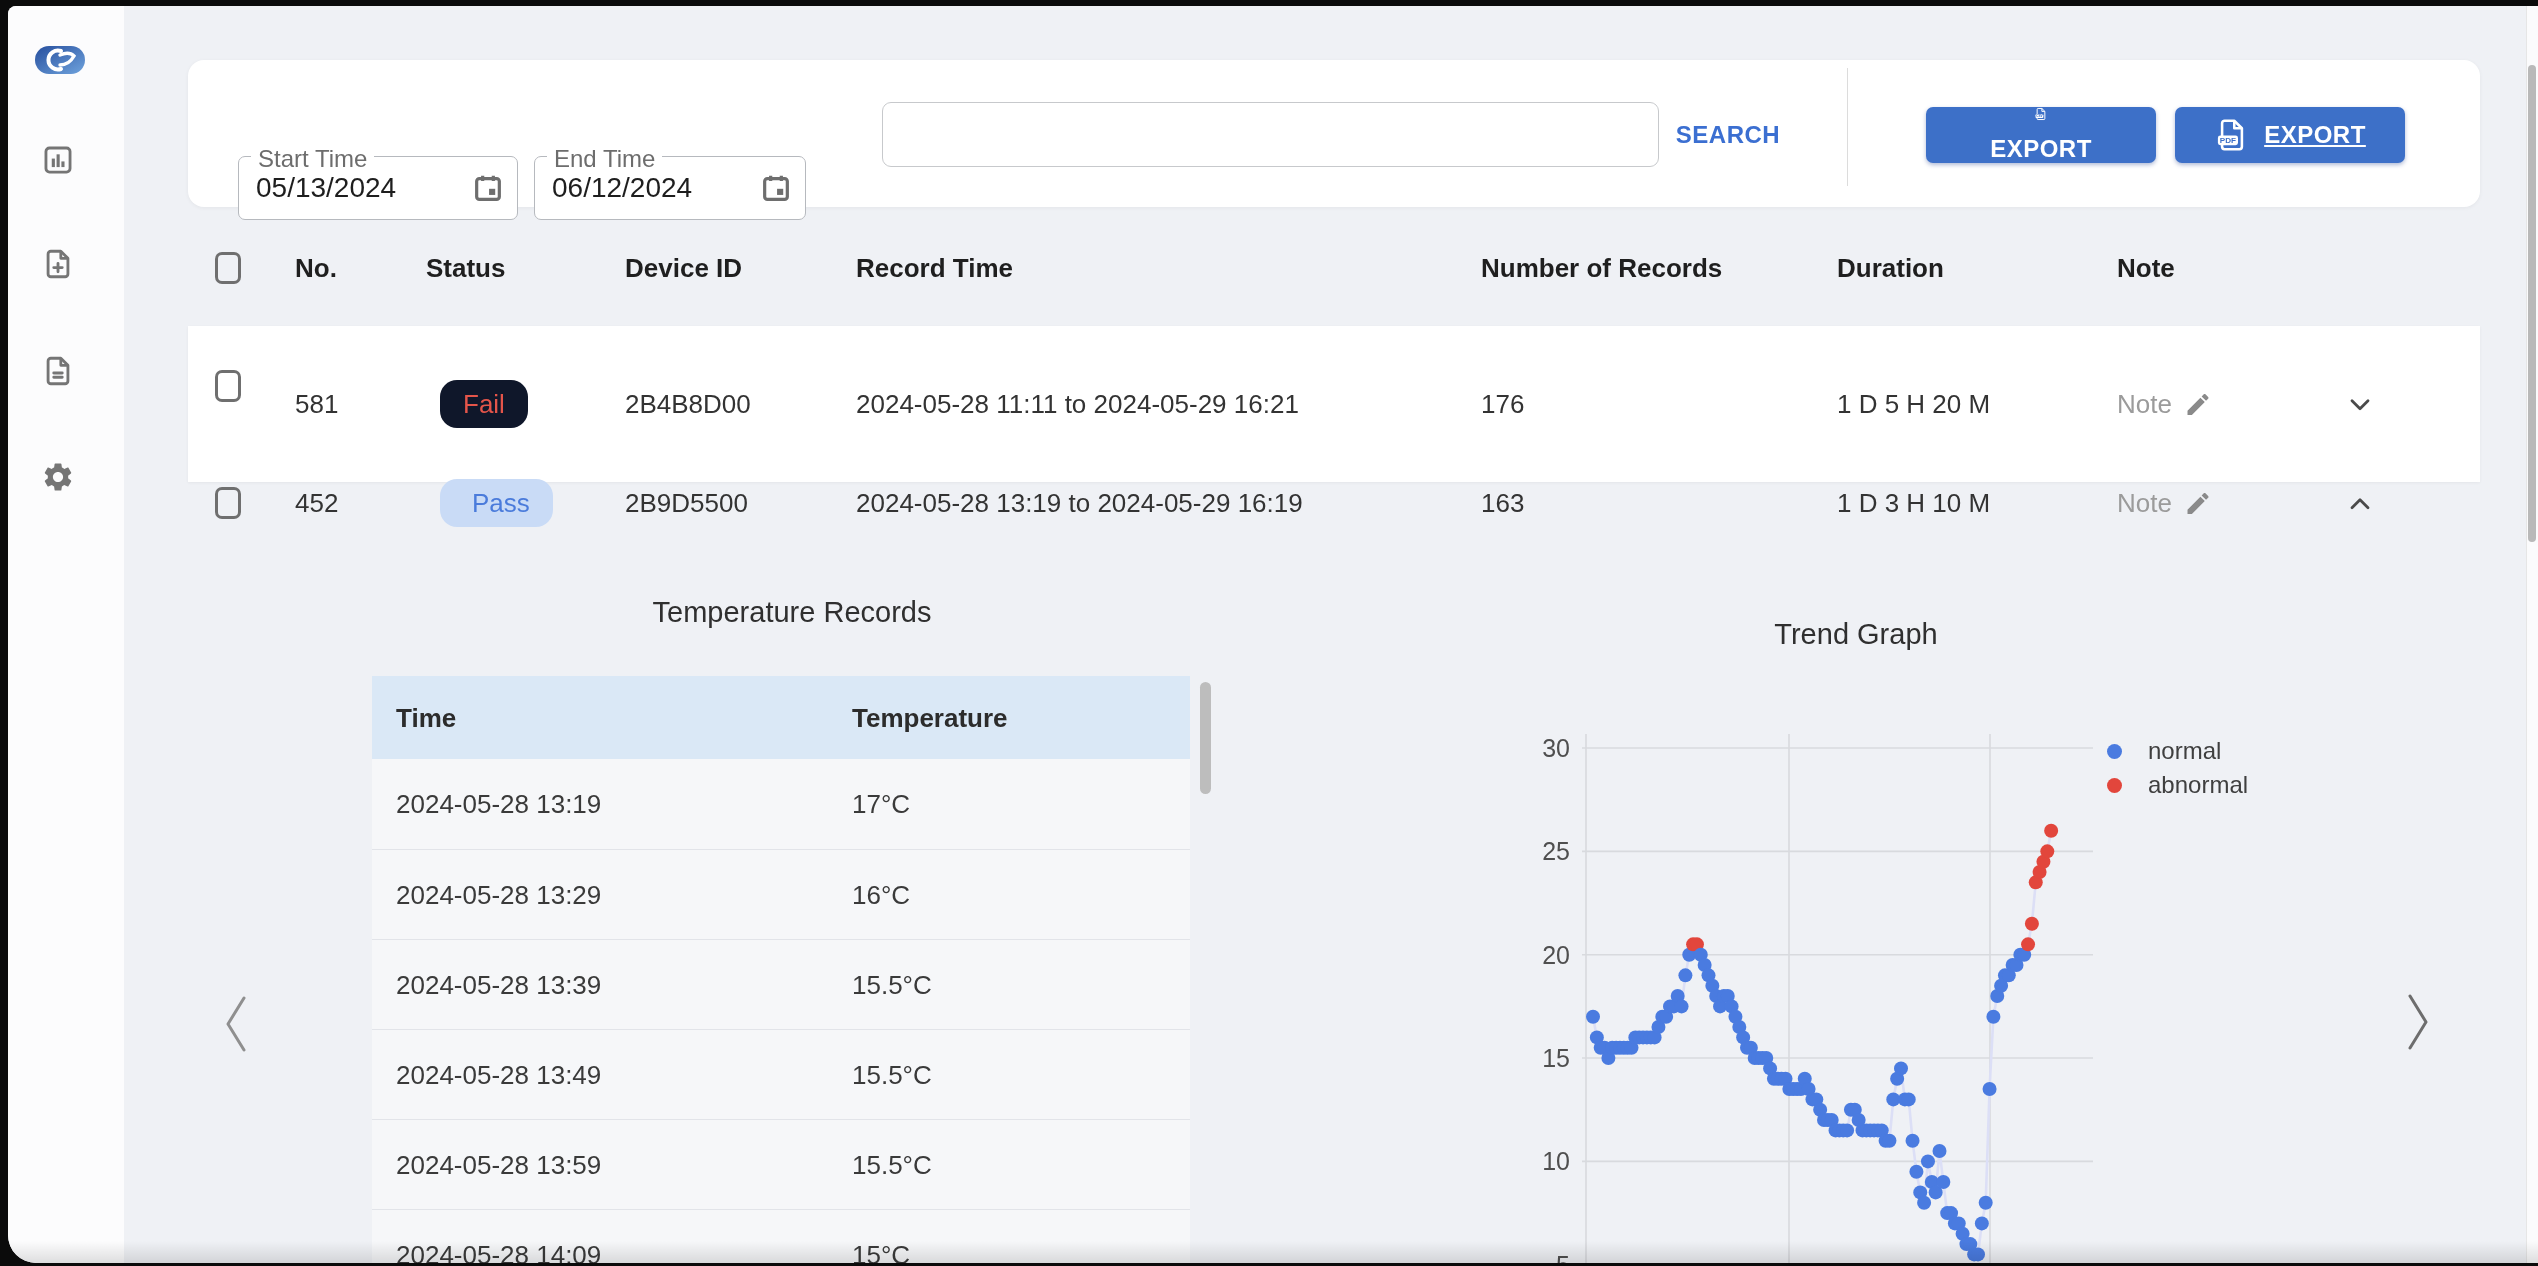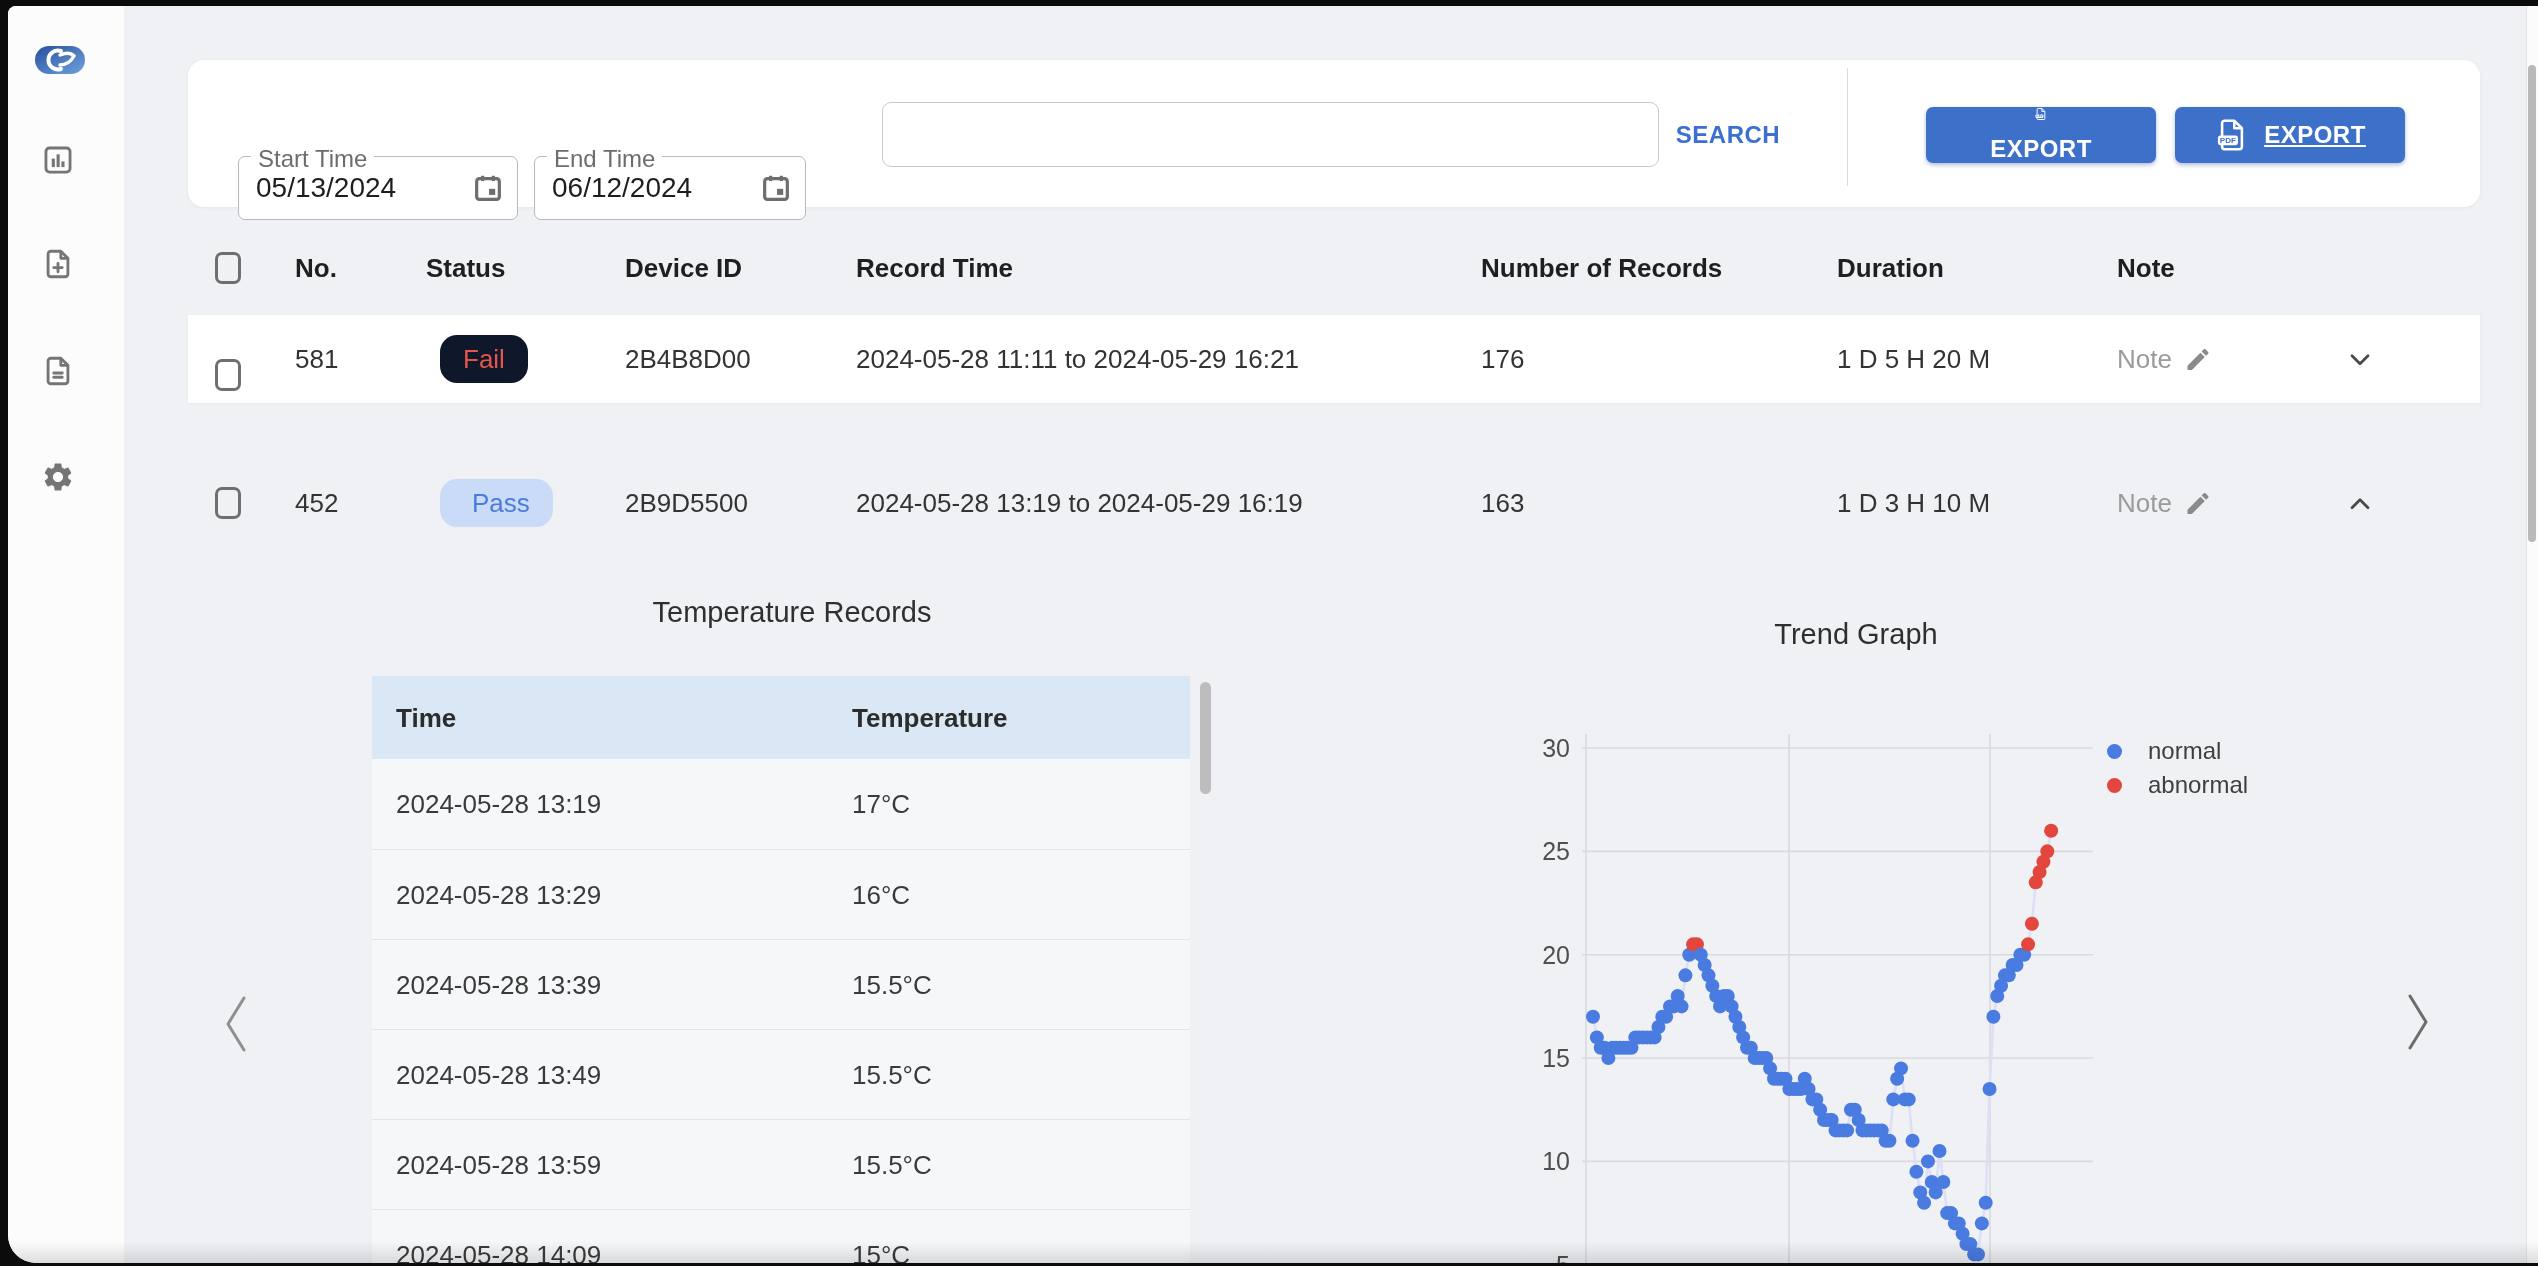--- a/index.html
+++ b/index.html
@@ -29,21 +29,21 @@
   .btn-export { position:absolute; top:101px; width:230px; height:56px; background:#3d70c8;
                 border:none; border-radius:7px; color:#fff; display:flex; align-items:center;
                 justify-content:center; gap:14px; cursor:pointer; box-shadow:0 2px 4px rgba(30,60,140,.35); }
   .btn-export span { font-size:24px; font-weight:700; letter-spacing:.5px; }
   
   .hdr-cell { position:absolute; top:240px; height:44px; line-height:44px; font-size:26px;
               font-weight:700; color:#1f1f1f; white-space:nowrap; }
   .checkbox { position:absolute; width:26px; height:32px; border:3px solid #6f6f6f; border-radius:7px;
               background:transparent; cursor:pointer; }
   .rrow { position:absolute; left:180px; width:2292px; }
-  #row-581 { top:309px; height:88px; background:#ffffff; box-shadow:0 1px 3px rgba(0,0,0,.05); }
+  #row-581 { top:320px; height:156px; background:#ffffff; box-shadow:0 1px 3px rgba(0,0,0,.05); }
   #row-582 { top:439px; height:116px; background:transparent; }
   .rcell { position:absolute; top:50%; transform:translateY(-50%); font-size:26px; color:#333;
            white-space:nowrap; }
   .badge { position:absolute; top:50%; transform:translateY(-50%); left:252px; height:48px;
            line-height:48px; padding:0 23px; border-radius:17px; font-size:26px; }
   .badge-fail { background:#0f172a; color:#e4554a; }
   .badge-pass { background:#c9dbf6; color:#4a7bdb;padding-left:32px; }
   .note-grp { position:absolute; left:1929px; top:50%; transform:translateY(-50%);
               display:flex; align-items:center; gap:12px; cursor:pointer; }
   .note-txt { font-size:26px; color:#9b9b9b; }

